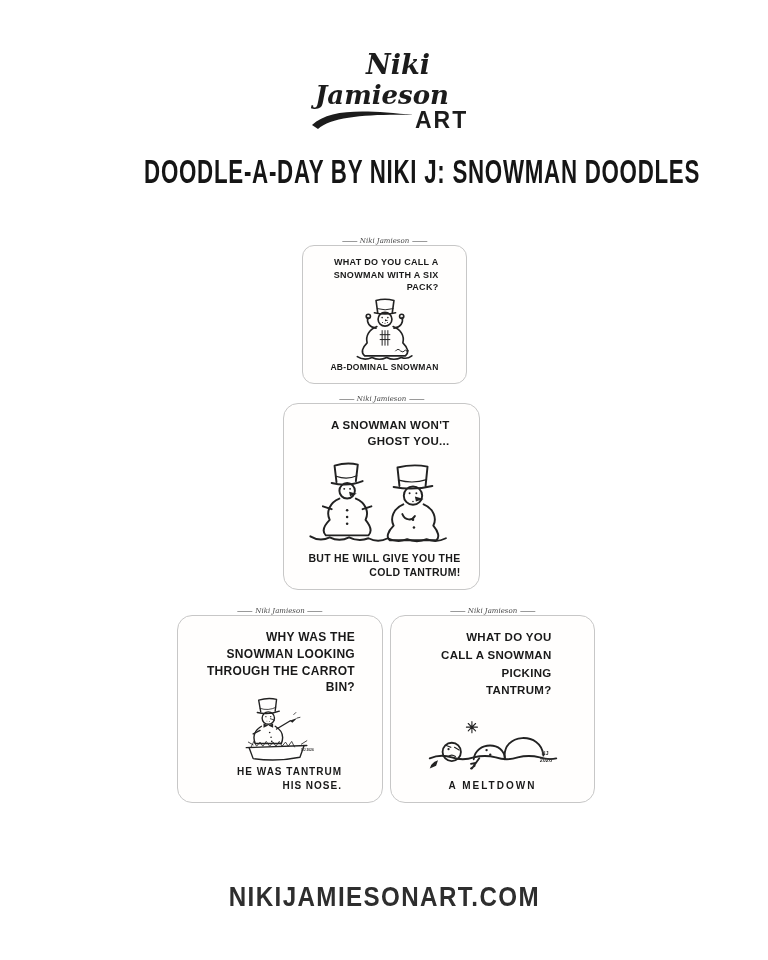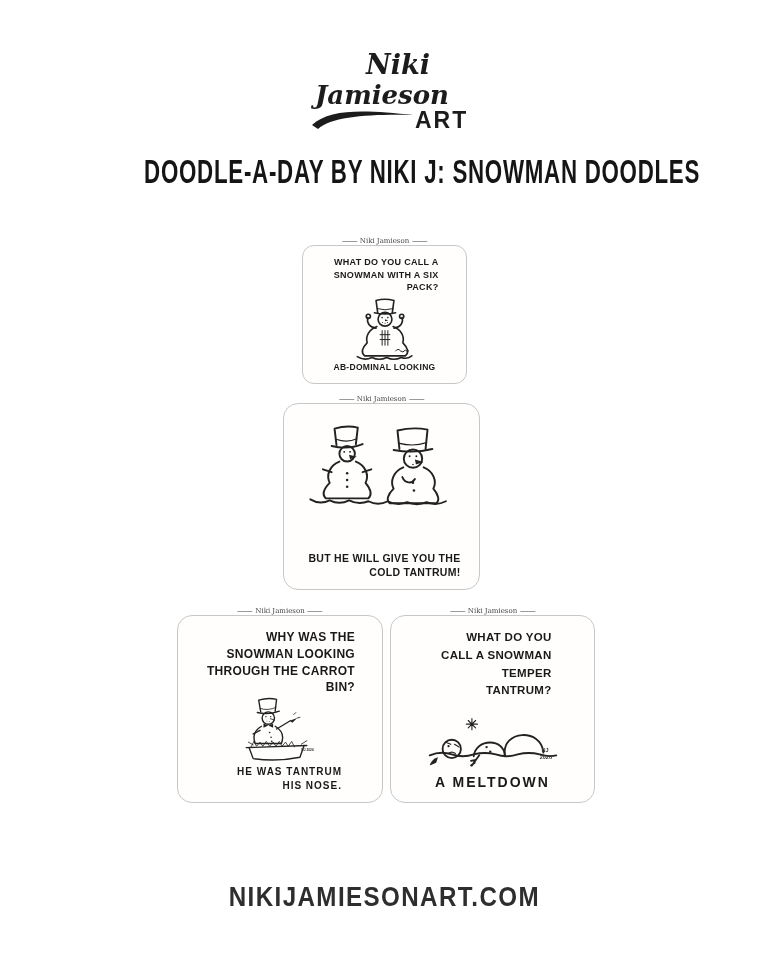--- a/index.html
+++ b/index.html
@@ -32,36 +32,36 @@
   .card-2 { left:283px; top:403px; width:197px; height:187px; }
   .card-3 { left:177px; top:615px; width:206px; height:188px; }
   .card-4 { left:390px; top:615px; width:205px; height:188px; }
 
   .mini-logo {
     position:absolute; top:-8px; left:50%; transform:translateX(-50%);
     display:flex; align-items:center; gap:3px; background:#ffffff; padding:0 3px;
   }
   .mini-logo .rule { width:15px; height:1px; background:#9a9a9a; }
   .mini-logo .mini-text {
-    font-family:"DejaVu Serif", serif; 
+    font-family:"DejaVu Serif", serif; font-style:italic;
     font-size:7px; color:#444; white-space:nowrap; line-height:1;
   }
 
   .q, .a {
     font-weight:bold; text-align:right; letter-spacing:.3px;
     line-height:1.4; color:#191919;
   }
   .card-1 .q { font-size:9px;  max-width:108px; }
   .card-1 .a { font-size:8.5px; }
   .card-2 .q { font-size:11.5px; max-width:136px; }
   .card-2 .a { font-size:10.5px; max-width:158px; }
   .card-3 .q { font-size:12px; max-width:150px; }
   .card-3 .a { font-size:10px; max-width:124px; letter-spacing:1px; }
   .card-4 .q { font-size:11.5px; max-width:118px; line-height:1.55; }
-  .card-4 .a { font-size:14px; letter-spacing:2px; }
+  .card-4 .a { font-size:10px; letter-spacing:2px; }
 
   .art { display:block; }
 
   
   .footer-wrap { position:absolute; top:882px; left:0; width:100%; text-align:center; }
   .footer-link {
     display:inline-block; font-size:26px; font-weight:bold;
     letter-spacing:1.5px; color:#2e2e2e; transform:scale(0.93,1.05);
     text-decoration:none; cursor:pointer;
   }
@@ -116,29 +116,30 @@
       <path class="ink" d="M41 23 L39 8 Q50 5 61 8 L59 23"></path>
       <path class="ink-thin" d="M40.5 18 Q50 21 60 18"></path>
 
       <path class="ink" d="M39 42 C31 41 27 35 29 29"></path>
       <circle class="ink" cx="29.5" cy="27.5" r="2.6"></circle>
       <path class="ink" d="M61 42 C69 41 73 35 71 29"></path>
       <circle class="ink" cx="70.5" cy="27.5" r="2.6"></circle>
 
       <path class="ink-thin" d="M63 70 q3 -4 6 0 q3 3 6 -1 q2 2 4 1"></path>
     </svg>
-    <div class="a">AB-DOMINAL LOOKING</div>
+    <div class="a">AB-DOMINAL SNOWMAN</div>
   </div>
 
   <div class="card card-2">
     <div class="mini-logo">
       <span class="rule"></span>
       <span class="mini-text">Niki Jamieson</span>
       <span class="rule"></span>
     </div>
+    <div class="q">A SNOWMAN WON'T GHOST YOU...</div>
     <svg class="art" width="162" height="92" viewBox="0 0 160 95">
 
       <path class="ink" d="M6 85 q10 6 20 1 q10 5 20 0 q10 5 20 1 q10 5 20 0 q10 5 20 1 q10 4 20 0 q10 4 20 -1"></path>
 
       <path class="ink" d="M36 46 C26 50 22 60 26 68 C20 74 18 80 22 84 L66 84 C70 80 68 74 63 68 C67 60 63 50 53 46"></path>
       <circle class="ink" cx="44" cy="38" r="8"></circle>
       <circle class="ink-fill" cx="41" cy="36" r="1"></circle>
       <circle class="ink-fill" cx="47" cy="36" r="1"></circle>
       <path class="ink-fill" d="M46 39 l8 2 l-7 2.5 z"></path>
       <path class="ink" d="M28 30 Q45 34 60 28"></path>
@@ -207,21 +208,21 @@
     </svg>
     <div class="a">HE WAS TANTRUM HIS NOSE.</div>
   </div>
 
   <div class="card card-4">
     <div class="mini-logo">
       <span class="rule"></span>
       <span class="mini-text">Niki Jamieson</span>
       <span class="rule"></span>
     </div>
-    <div class="q">WHAT DO YOU CALL A SNOWMAN TEMPER TANTRUM?</div>
+    <div class="q">WHAT DO YOU CALL A SNOWMAN PICKING TANTRUM?</div>
     <svg class="art" width="150" height="66" viewBox="0 0 150 72">
 
       <path class="ink" d="M6 56 q12 -5 24 -1 q12 4 24 0 q12 -3 24 0 q12 4 24 0 q12 -3 24 0 q10 3 18 1"></path>
 
       <path class="ink" d="M88 56 C84 28 128 26 130 53"></path>
 
       <path class="ink" d="M54 57 C56 37 88 37 88 57"></path>
       <circle class="ink-fill" cx="68" cy="47" r="1.3"></circle>
       <circle class="ink-fill" cx="72" cy="52" r="1.3"></circle>
 

